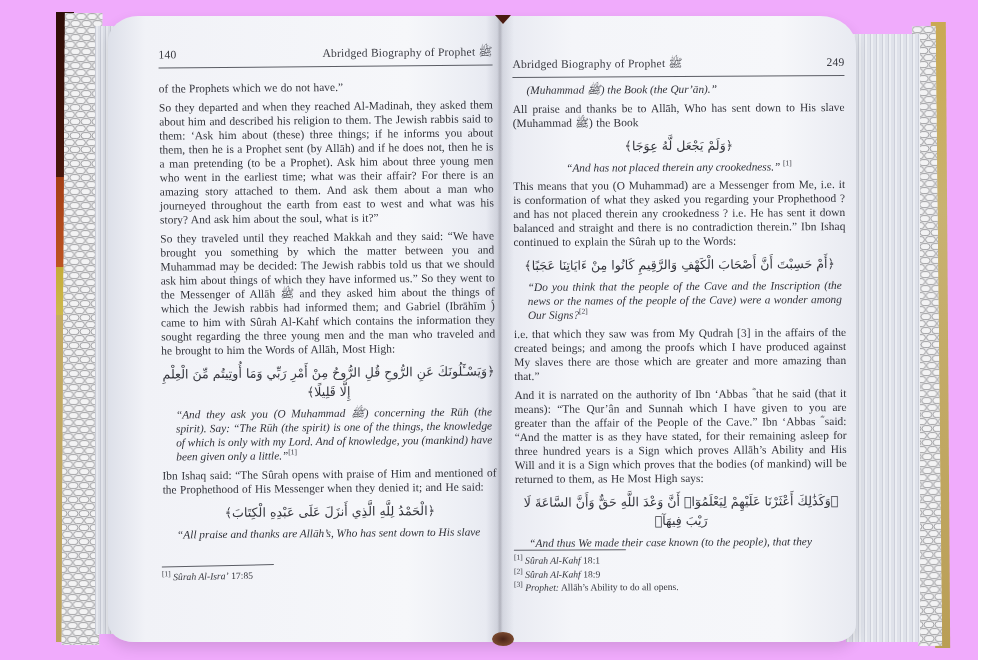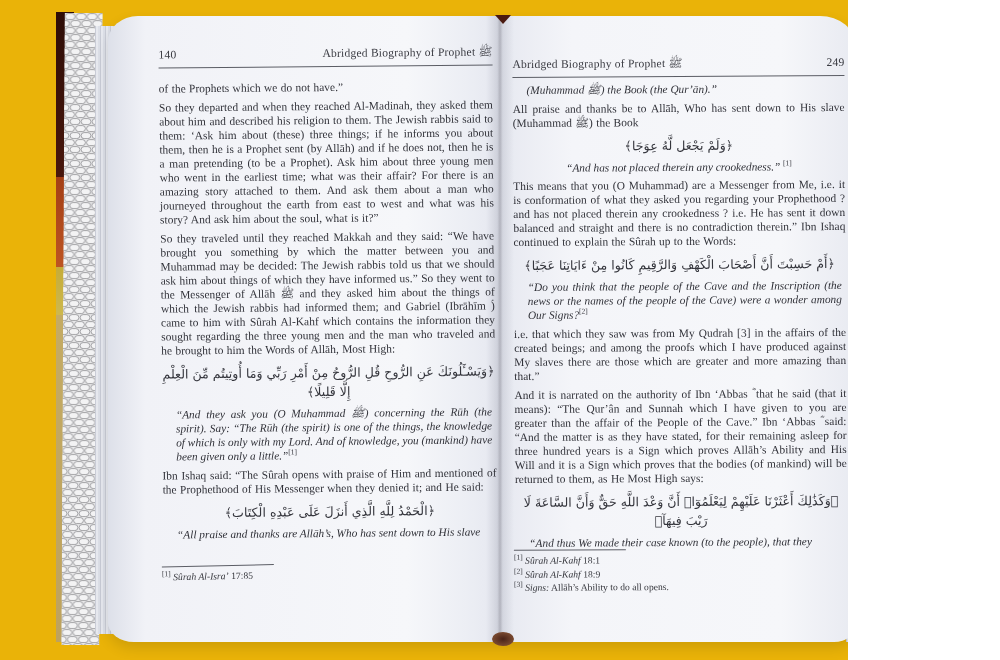--- a/index.html
+++ b/index.html
@@ -1,16 +1,16 @@
 <!DOCTYPE html>
 <html><head>
 <meta charset="utf-8">
 <style>
   html,body{margin:0;padding:0;background:#ffffff;}
-  .scene{position:relative;width:848px;height:660px;background:#eab308;overflow:hidden;
+  .scene{position:relative;width:978px;height:660px;background:#f0abfc;overflow:hidden;
          font-family:"Liberation Serif", serif;}
 
   
   .cover-stripes{position:absolute;left:56px;top:12px;width:18px;height:630px;z-index:1;}
   .stripe-maroon{position:absolute;left:0;top:0;width:100%;height:165px;background:linear-gradient(180deg,#2e0d07,#48170d);}
   .stripe-orange{position:absolute;left:0;top:165px;width:100%;height:90px;background:linear-gradient(180deg,#a33f16,#bd5422);}
   .stripe-yellow{position:absolute;left:0;top:255px;width:100%;height:48px;background:linear-gradient(180deg,#c5ac38,#cdb84e);}
   .stripe-tan{position:absolute;left:0;top:303px;width:100%;height:327px;background:linear-gradient(180deg,#c4ab64,#bda25e);}
 
   
@@ -185,18 +185,18 @@
       <span class="fn-text">Sûrah Al-Kahf</span>
       <span class="fn-plain">18:1</span>
     </div>
     <div class="fn">
       <sup>[2]</sup>
       <span class="fn-text">Sûrah Al-Kahf</span>
       <span class="fn-plain">18:9</span>
     </div>
     <div class="fn">
       <sup>[3]</sup>
-      <span class="fn-text">Signs:</span>
+      <span class="fn-text">Prophet:</span>
       <span class="fn-plain">Allāh’s Ability to do all opens.</span>
     </div>
   </div>
 
 </div>
 
 </body></html>

